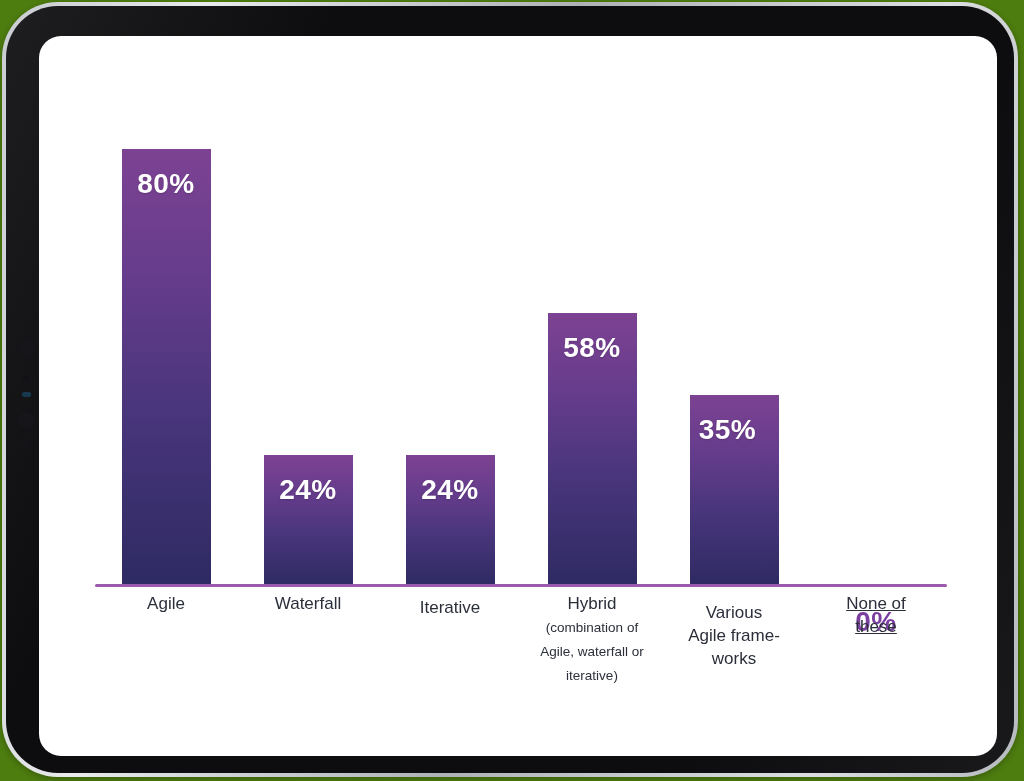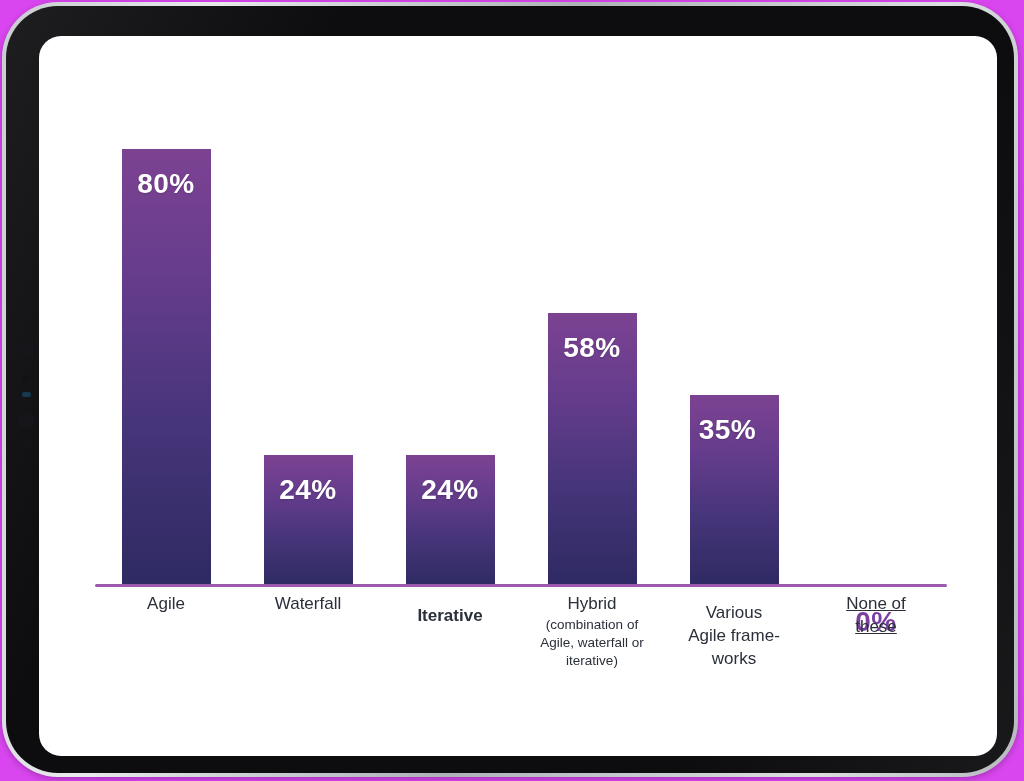--- a/index.html
+++ b/index.html
@@ -13,21 +13,21 @@
     font-family: "Liberation Sans", sans-serif;
     overflow: hidden;
   }
 
   
   .device {
     position: absolute;
     left: 0; top: 0;
     width: 1024px;
     height: 781px;
-    background: #d946ef;
+    background: #4d7c0f;
   }
   .device-outer {
     position: absolute;
     left: 2px;
     top: 2px;
     width: 1016px;
     height: 775px;
     border-radius: 56px;
     background: linear-gradient(100deg, #c9ccd0 0%, #e8eaec 18%, #aeb2b7 50%, #dcdee1 82%, #b6babe 100%);
     box-shadow: 0 2px 6px rgba(0,0,0,0.25);
@@ -128,21 +128,21 @@
     font-size: 17px;
     line-height: 23px;
   }
   .cat-label .main {
     display: block;
     white-space: pre-line;
   }
   .cat-label .sub {
     display: block;
     font-size: 13.5px;
-    line-height: 18px;
+    line-height: 24px;
     margin-top: 1px;
     white-space: pre-line;
   }
 </style>
 </head>
 <body>
 
 <div class="device">
   <div class="device-outer"></div>
   <div class="device-bezel">
@@ -169,21 +169,21 @@
             <div class="bar-value zero" style="left: 736.5px; width: 89px; top: 570px;">0%</div>
           </div>
         <div class="axis-line"></div>
         <div class="labels" id="labels">
             <div class="cat-label" style="left: -9px; width: 160px; top: 0px;">
               <span class="main">Agile</span>
             </div>
             <div class="cat-label" style="left: 133px; width: 160px; top: 0px;">
               <span class="main">Waterfall</span>
             </div>
-            <div class="cat-label" style="left: 275px; width: 160px; top: 12px; font-weight: bold;">
+            <div class="cat-label" style="left: 275px; width: 160px; top: 4px;">
               <span class="main">Iterative</span>
             </div>
             <div class="cat-label" style="left: 417px; width: 160px; top: 0px;">
               <span class="main">Hybrid</span>
               <span class="sub">(combination of
 Agile, waterfall or
 iterative)</span>
             </div>
             <div class="cat-label" style="left: 559px; width: 160px; top: 0px; margin-top: 9px;">
               <span class="main">Various

